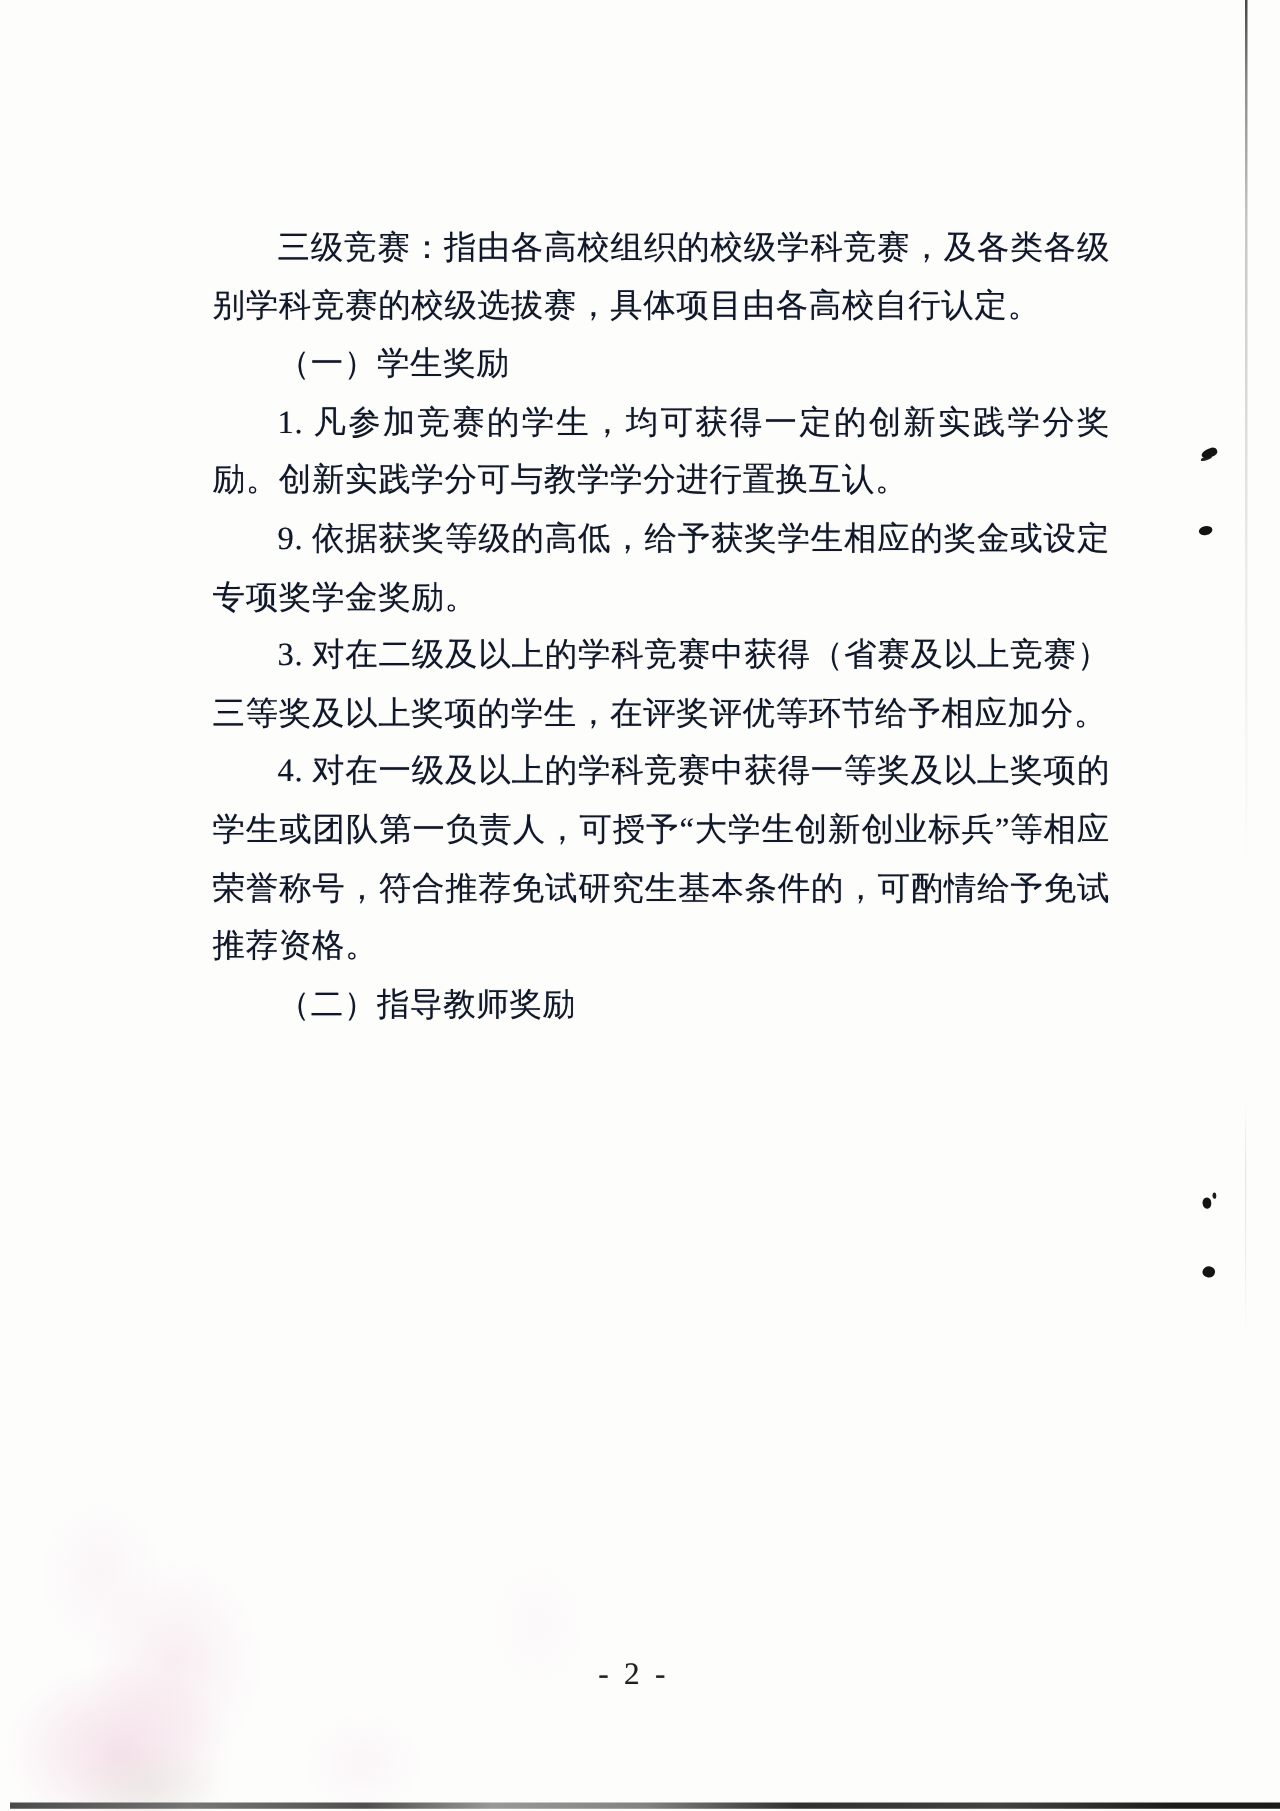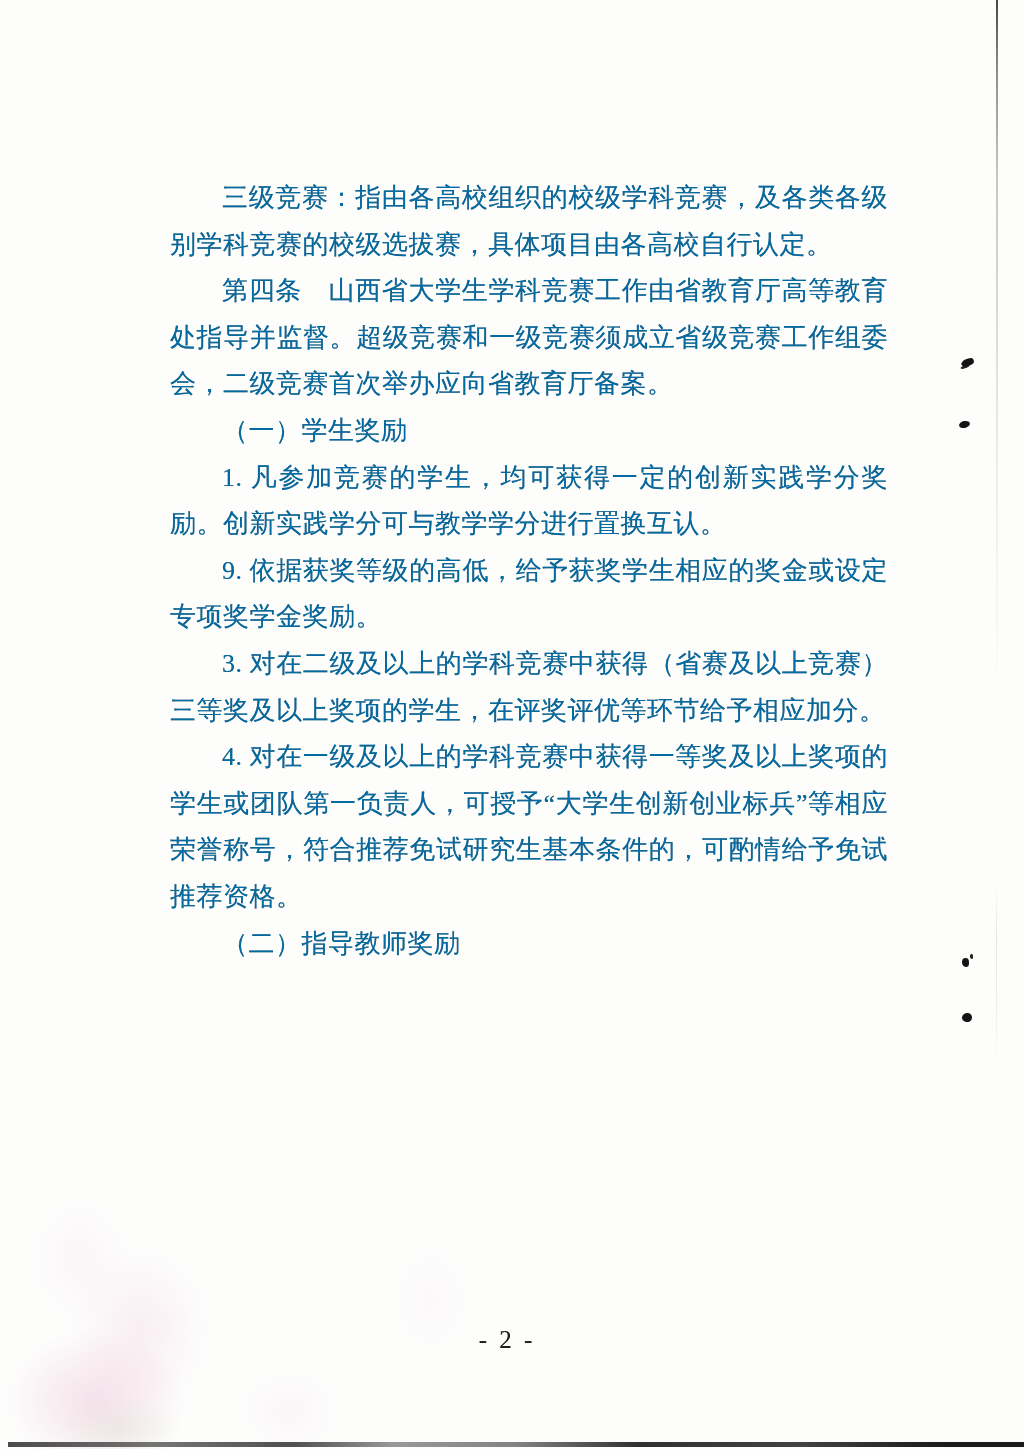--- a/index.html
+++ b/index.html
@@ -17,21 +17,21 @@
     font-family: "Liberation Serif", "DejaVu Serif", serif;
   }
   
   .content {
     position: absolute;
     left: 170px;
     top: 175px;
     width: 718px;
     font-size: 26px;
     line-height: 46.6px;
-    color: #0369a1;
+    color: #0f172a;
     text-align: justify;
     letter-spacing: 0.5px;
     text-shadow: 0 0 0.6px rgba(45,45,45,0.55);
   }
   .content p {
     margin: 0;
     text-indent: 52px;
   }
   .page-number {
     position: absolute;
@@ -133,21 +133,20 @@
       rgba(15,15,15,0.95) 100%);
   }
 </style>
 </head>
 <body>
 
 <div class="page">
 
   <div class="content">
     <p>三级竞赛：指由各高校组织的校级学科竞赛，及各类各级别学科竞赛的校级选拔赛，具体项目由各高校自行认定。</p>
-    <p>第四条　山西省大学生学科竞赛工作由省教育厅高等教育处指导并监督。超级竞赛和一级竞赛须成立省级竞赛工作组委会，二级竞赛首次举办应向省教育厅备案。</p>
     <p>（一）学生奖励</p>
     <p>1. 凡参加竞赛的学生，均可获得一定的创新实践学分奖励。创新实践学分可与教学学分进行置换互认。</p>
     <p>9. 依据获奖等级的高低，给予获奖学生相应的奖金或设定专项奖学金奖励。</p>
     <p>3. 对在二级及以上的学科竞赛中获得（省赛及以上竞赛）三等奖及以上奖项的学生，在评奖评优等环节给予相应加分。</p>
     <p>4. 对在一级及以上的学科竞赛中获得一等奖及以上奖项的学生或团队第一负责人，可授予“大学生创新创业标兵”等相应荣誉称号，符合推荐免试研究生基本条件的，可酌情给予免试推荐资格。</p>
     <p>（二）指导教师奖励</p>
   </div>
 
   <div class="page-number">- 2 -</div>
 

